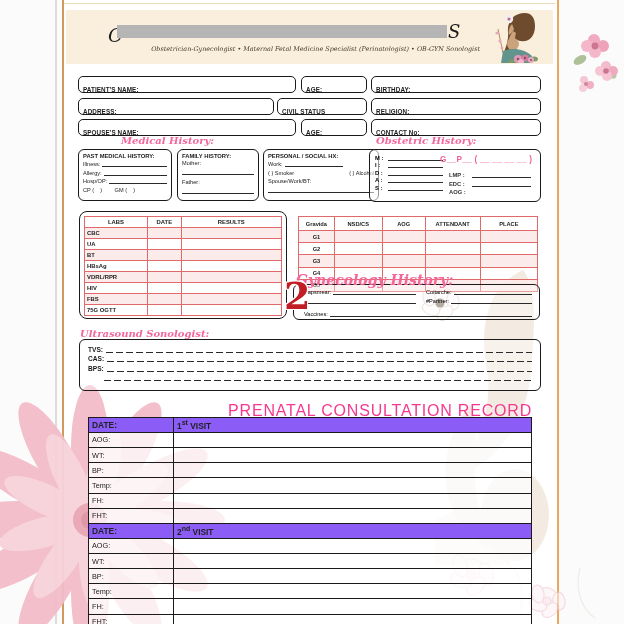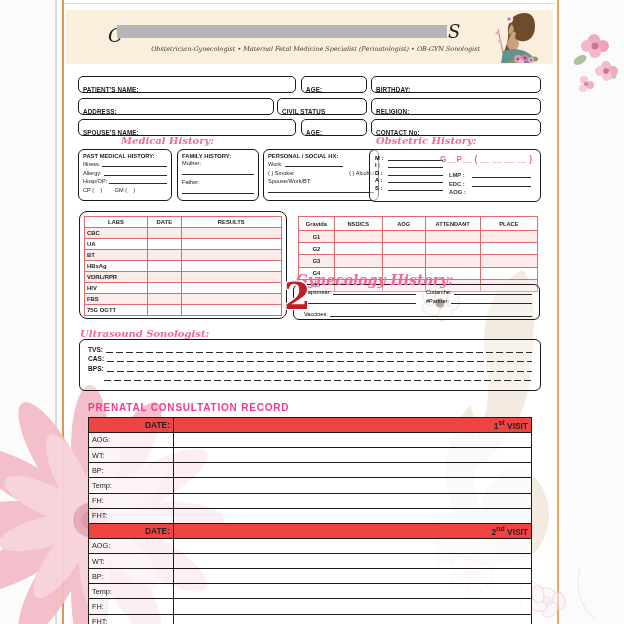--- a/index.html
+++ b/index.html
@@ -68,27 +68,27 @@
          font-size:38px;line-height:1;color:#c01d25;z-index:4;
          text-shadow:-1px -1px 0 #fff,1px -1px 0 #fff,-1px 1px 0 #fff,1px 1px 0 #fff;}
   
   .us-box{position:absolute;left:79px;top:339px;width:462px;height:52px;border:1.3px solid #1a1a1a;
           border-radius:6px;box-sizing:border-box;padding:3px 8px;z-index:2;background:rgba(255,255,255,.35);}
   .us-row{display:flex;align-items:flex-end;font-size:6.6px;font-weight:bold;color:#1a1a1a;margin-top:2.6px;}
   .us-row .dln{flex:1;height:7px;margin-left:3px;
       background:repeating-linear-gradient(90deg,#2a2a2a 0 7px,transparent 7px 10px) bottom left/100% 1px no-repeat;}
   .us-row.extra{margin-left:13px;}
   
-  .consult-title{position:absolute;left:88px;top:402px;width:444px;text-align:left;font-size:10px;
-                 font-weight:bold;letter-spacing:.8px;color:#f53990;z-index:2;}
+  .consult-title{position:absolute;left:88px;top:402px;width:444px;text-align:right;font-size:16px;
+                 font-weight:normal;letter-spacing:.8px;color:#f53990;z-index:2;}
   table.consult{position:absolute;left:88px;top:417px;width:444px;border-collapse:collapse;
                 table-layout:fixed;z-index:2;}
   table.consult td{border:1.2px solid #1a1a1a;font-size:7.3px;color:#222;padding:1px 3px;
                    height:12.2px;background:rgba(255,255,255,.75);vertical-align:middle;}
-  table.consult tr.date-row td{background:#ef4444;font-weight:bold;font-size:8.4px;height:9.5px;text-align:right;}
+  table.consult tr.date-row td{background:#8b5cf6;font-weight:bold;font-size:8.4px;height:9.5px;}
   
   .decor{position:absolute;z-index:1;}
   .decor-top{position:absolute;z-index:0;}
 </style>
 </head>
 <body>
 
 <div id="canvas">
 
   <svg class="decor-top" style="left:566px;top:22px;width:58px;height:75px;" viewBox="0 0 58 75">

